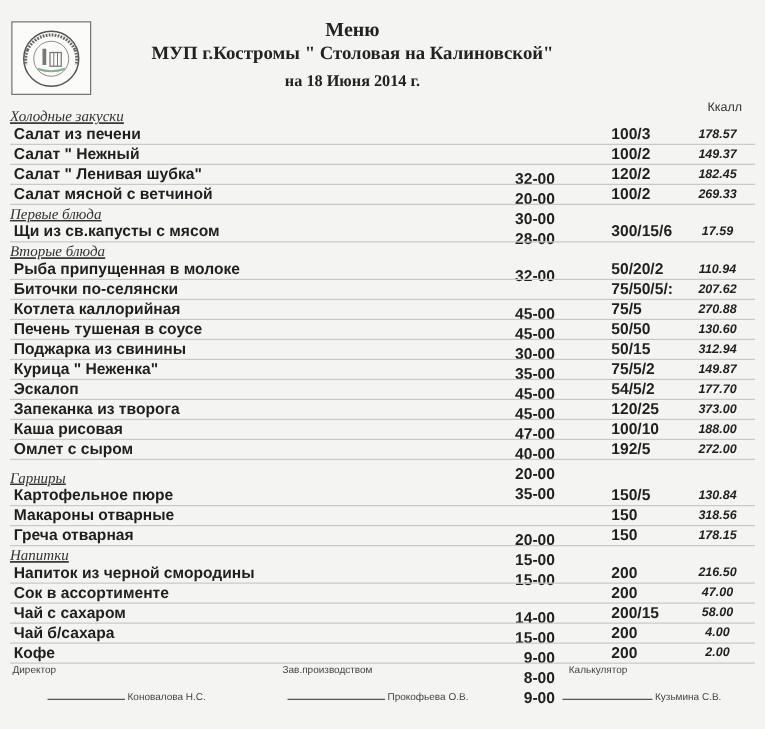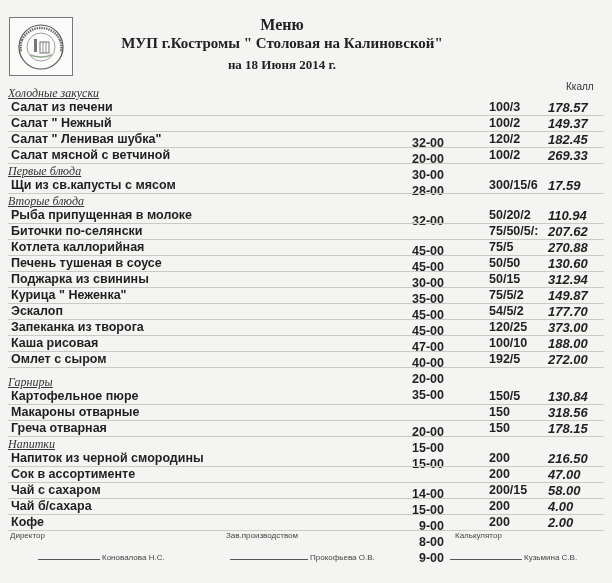--- a/index.html
+++ b/index.html
@@ -29,21 +29,21 @@
   }
   .sec span { text-decoration: underline; }
   .row {
     position: relative; height: 15px; line-height: 15px;
     border-bottom: 1px solid #c9c9c6;
     font-weight: bold; font-size: 12.5px; color: #1f1f1f;
   }
   .row .name { position: absolute; left: 3px; top: 0; white-space: nowrap; }
   .row .price { position: absolute; left: 388px; width: 48px; text-align: right; top: 0; margin-top: 36px; }
   .row .wt { position: absolute; left: 481px; top: 0; white-space: nowrap; }
-  .row .kc { position: absolute; left: 540px; width: 52px; text-align: left; top: 0; font-style: italic; font-size: 13px; font-weight: bold; }
+  .row .kc { position: absolute; left: 540px; width: 52px; text-align: center; top: 0; font-style: italic; font-size: 10px; font-weight: bold; }
   .gap { height: 7px; }
   .foot { position: absolute; font-size: 8px; color: #444; }
   .line { display: inline-block; width: 62px; border-bottom: 1px solid #555; vertical-align: baseline; margin-right: 2px; }
 </style>
 </head>
 <body>
 
 <div class="logo">
   <svg viewBox="0 0 62 57">
     <circle cx="31" cy="29" r="22" fill="none" stroke="#555" stroke-width="1.2"></circle>

